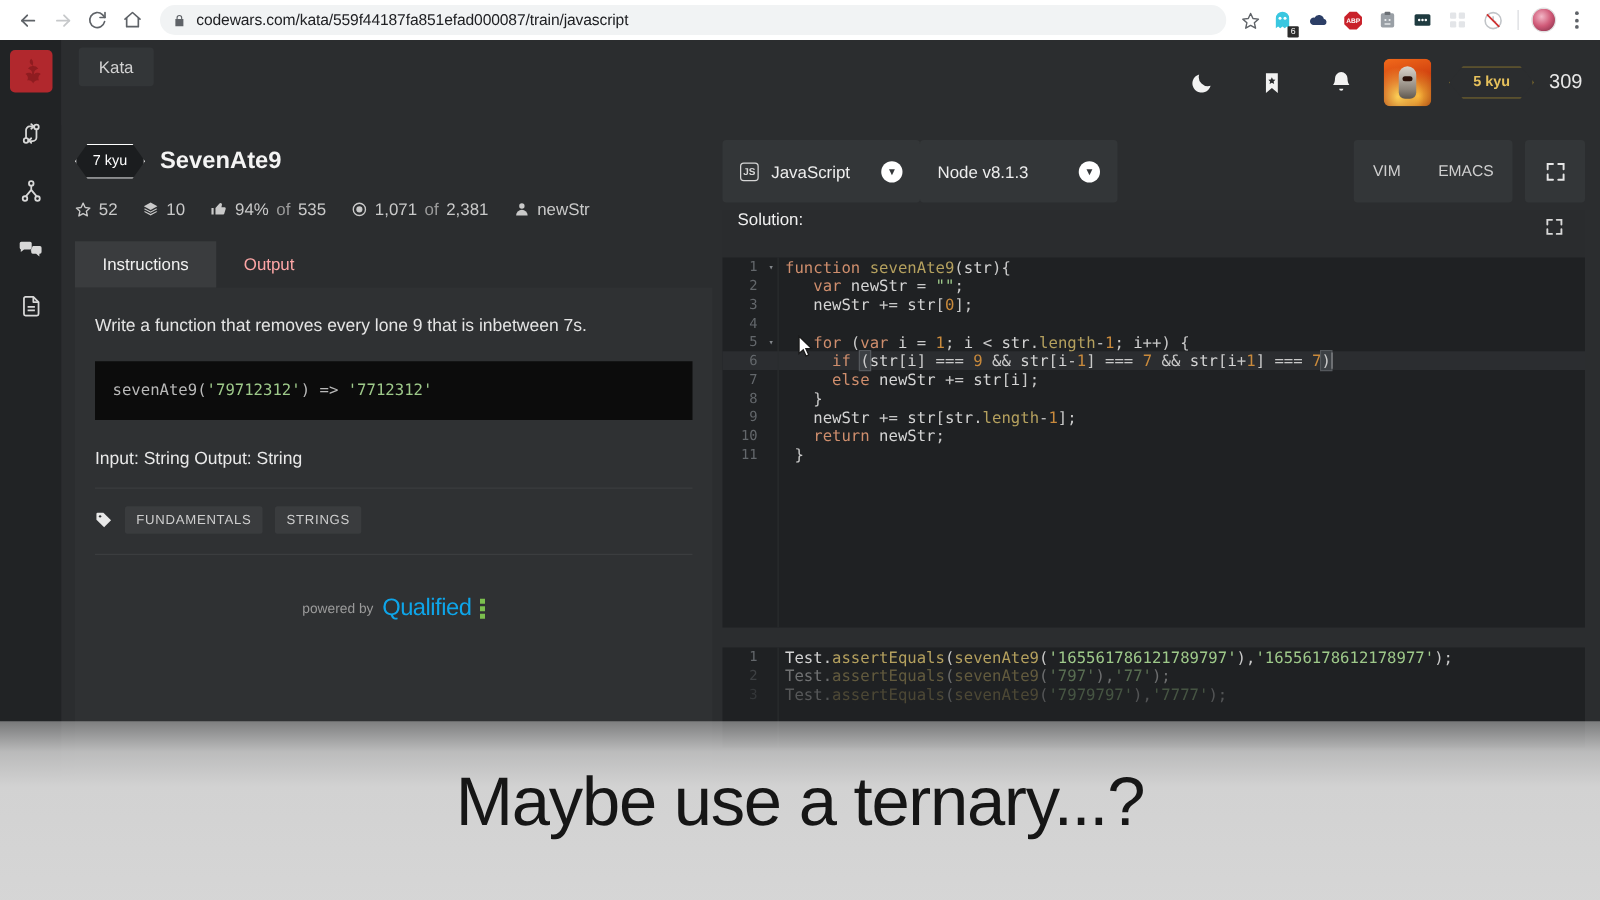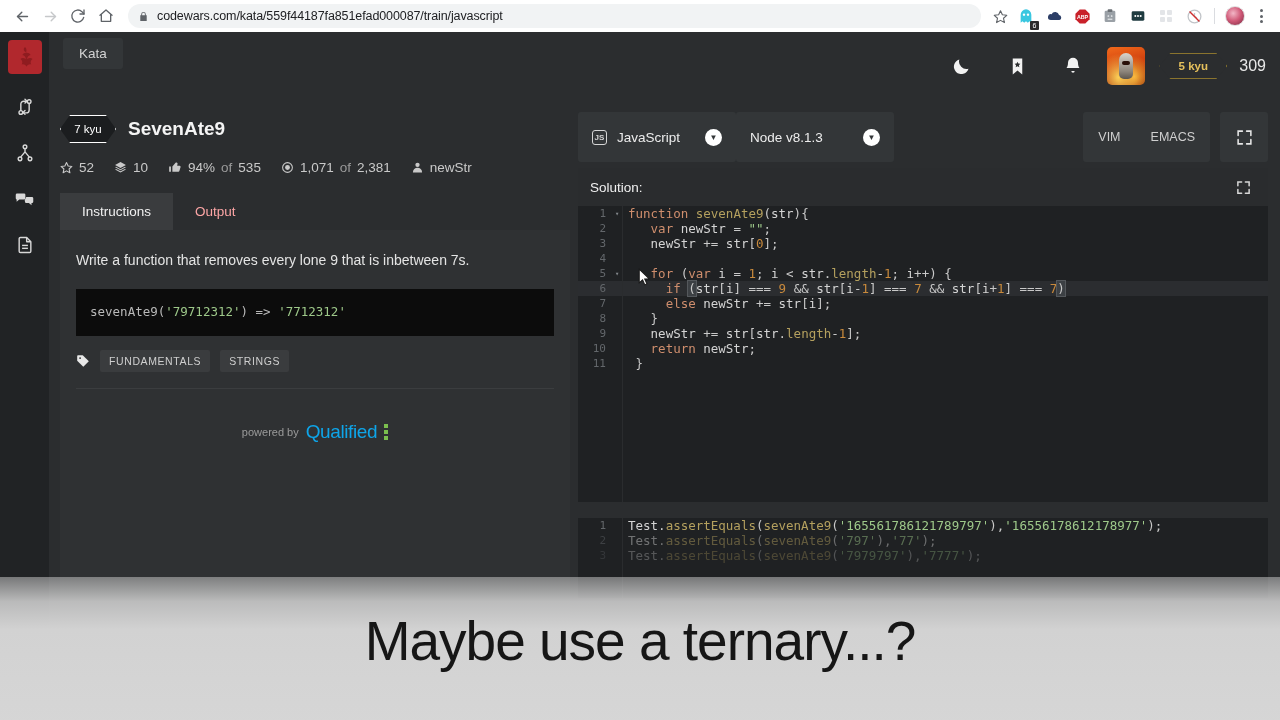--- a/index.html
+++ b/index.html
@@ -257,21 +257,21 @@
   }
   .expand-btn {
     margin-left: 10px;
     width: 48px; height: 50px; border-radius: 3px;
     background: #333638; color: #e6e6e6;
     display: flex; align-items: center; justify-content: center;
   }
 
   .section-head {
     height: 38px; background: #2a2c2e;
-    display: flex; align-items: center;
+    display: flex; align-items: flex-start;
     padding: 0 12px;
     color: #f0f0f0; font-size: 13.5px;
   }
   .section-head .spacer { flex: 1 1 auto; }
   .head-icon {
     width: 26px; height: 26px; margin-left: 2px;
     display: flex; align-items: center; justify-content: center;
     color: #d8d8d8;
   }
   .qmark {
@@ -582,20 +582,21 @@
       <div class="tab">Output</div>
     </div>
 
     <div class="panel">
       <div class="desc-text">Write a function that removes every lone 9 that is inbetween 7s.</div>
 
       <div class="code-block">
         <div><span class="tok-pun">sevenAte9(</span><span class="tok-str">'79712312'</span><span class="tok-pun">) =&gt; </span><span class="tok-str">'7712312'</span></div>
       </div>
 
+      <div class="io-line">Input: String Output: String</div>
 
       <div class="tag-row">
         <span class="tag-icon">
           <svg width="14" height="14" viewBox="0 0 24 24" fill="currentColor">
               <path d="M2 11.5V3.5A1.5 1.5 0 0 1 3.5 2h8L22 12.5 12.5 22z"></path>
               <circle cx="7" cy="7" r="1.6" fill="#2f3133"></circle>
             </svg>
         </span>
         <span class="tag">FUNDAMENTALS</span>
         <span class="tag">STRINGS</span>

